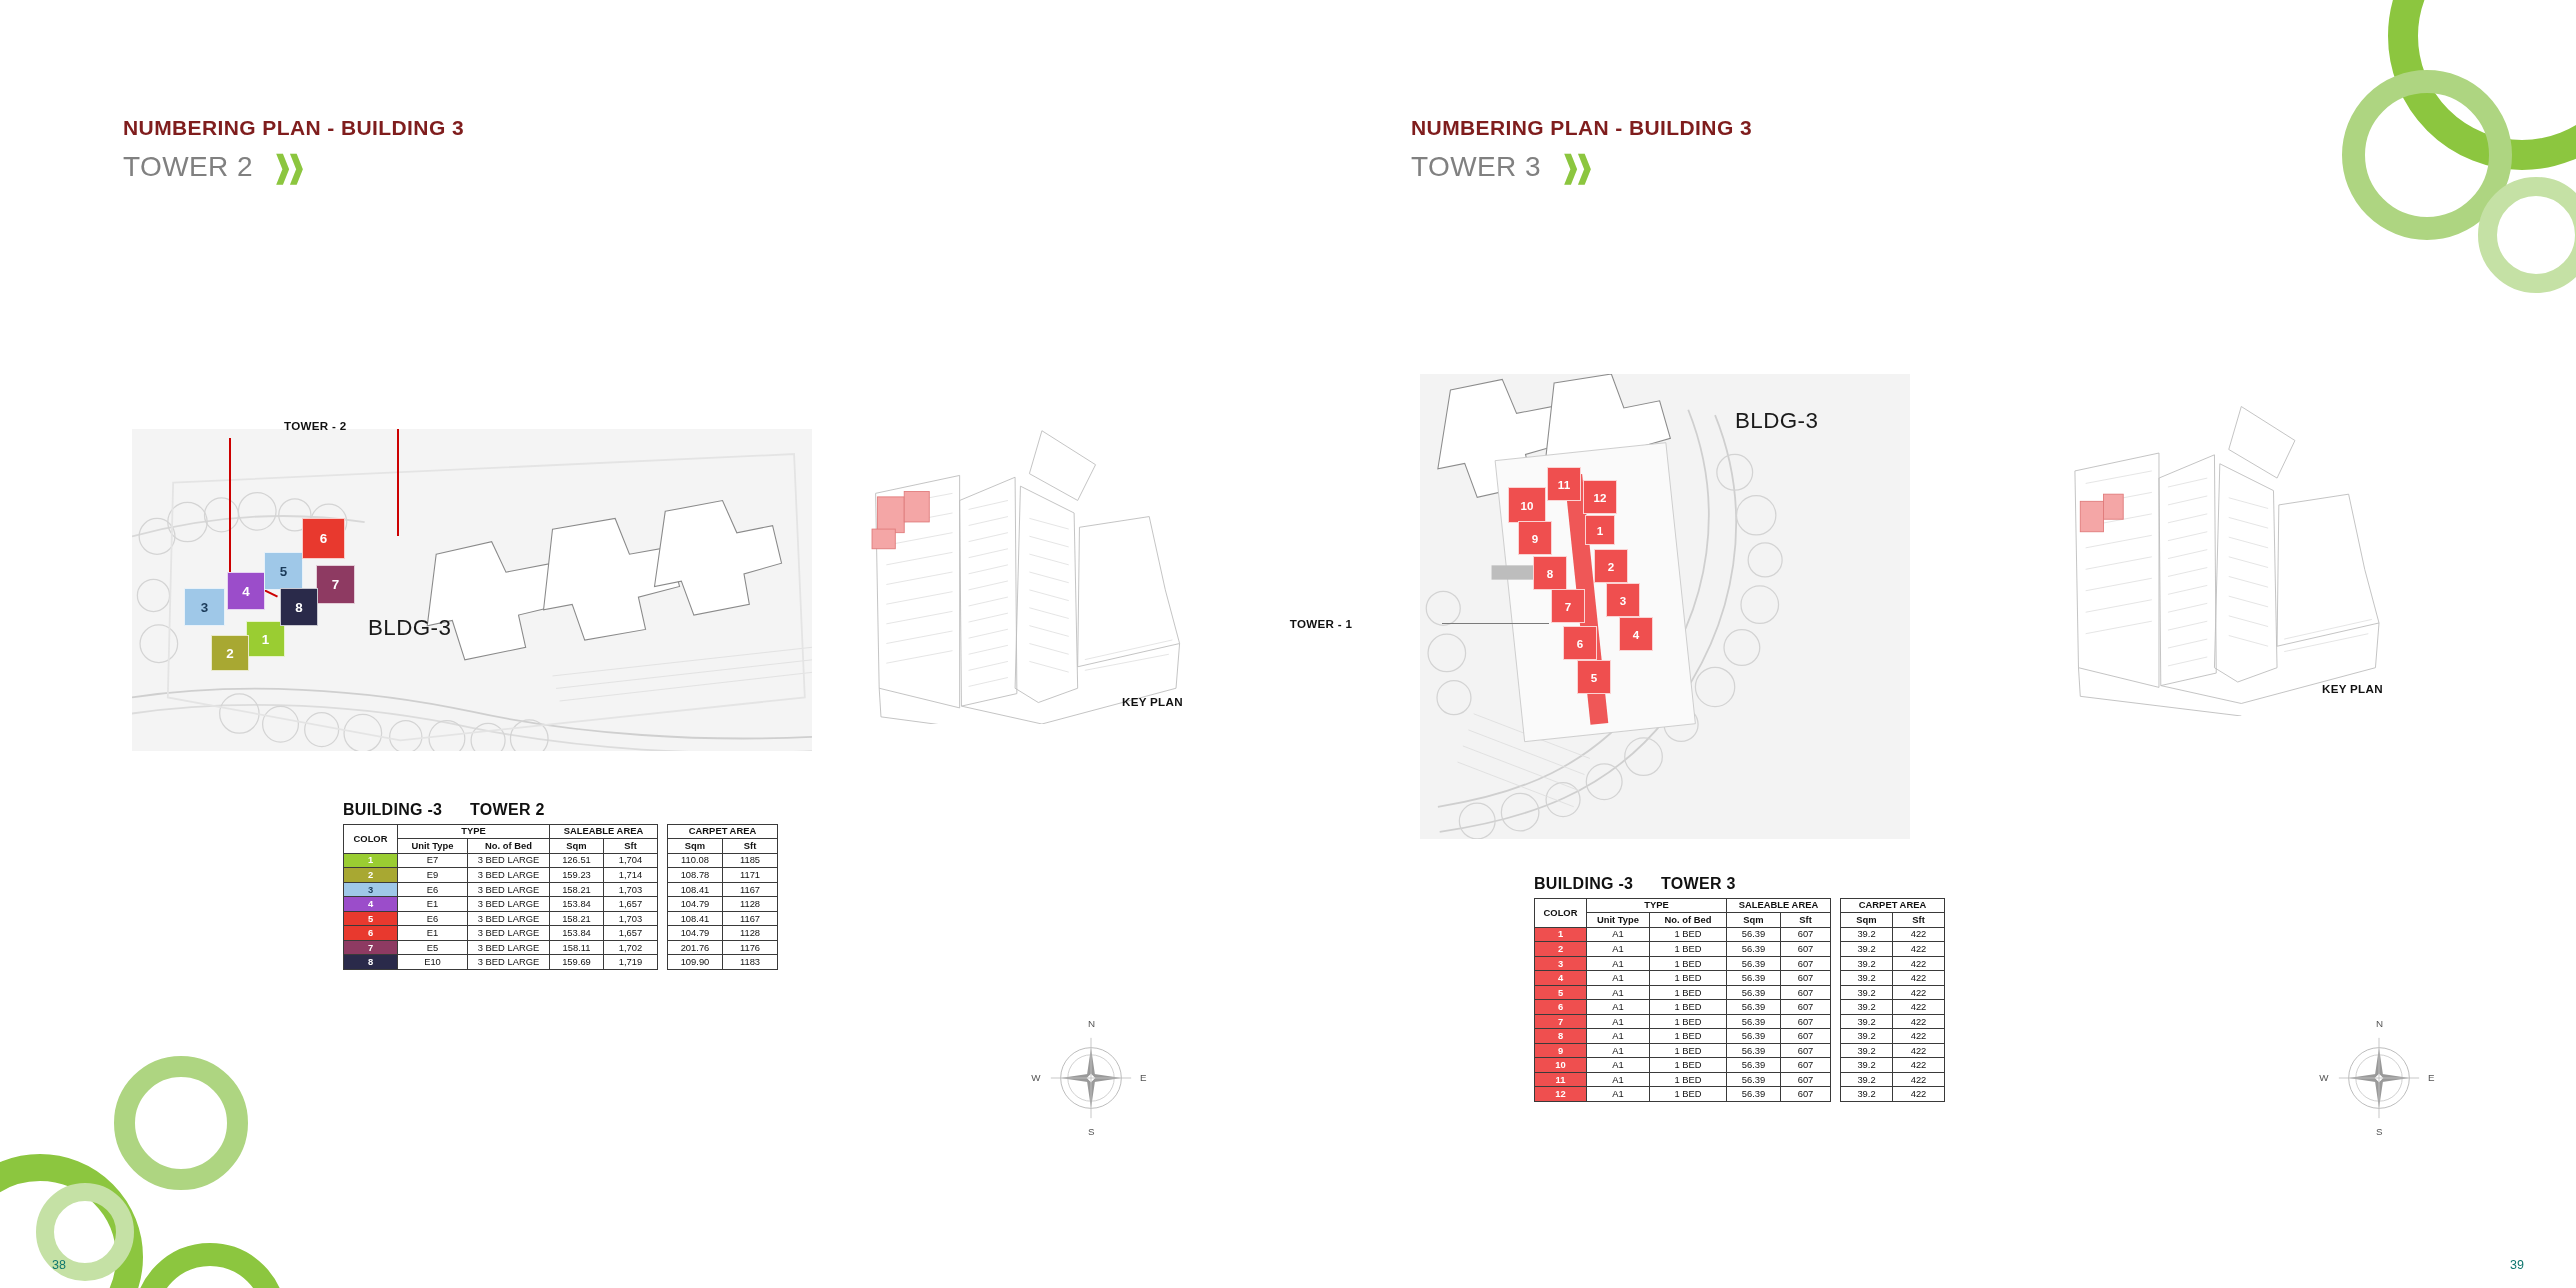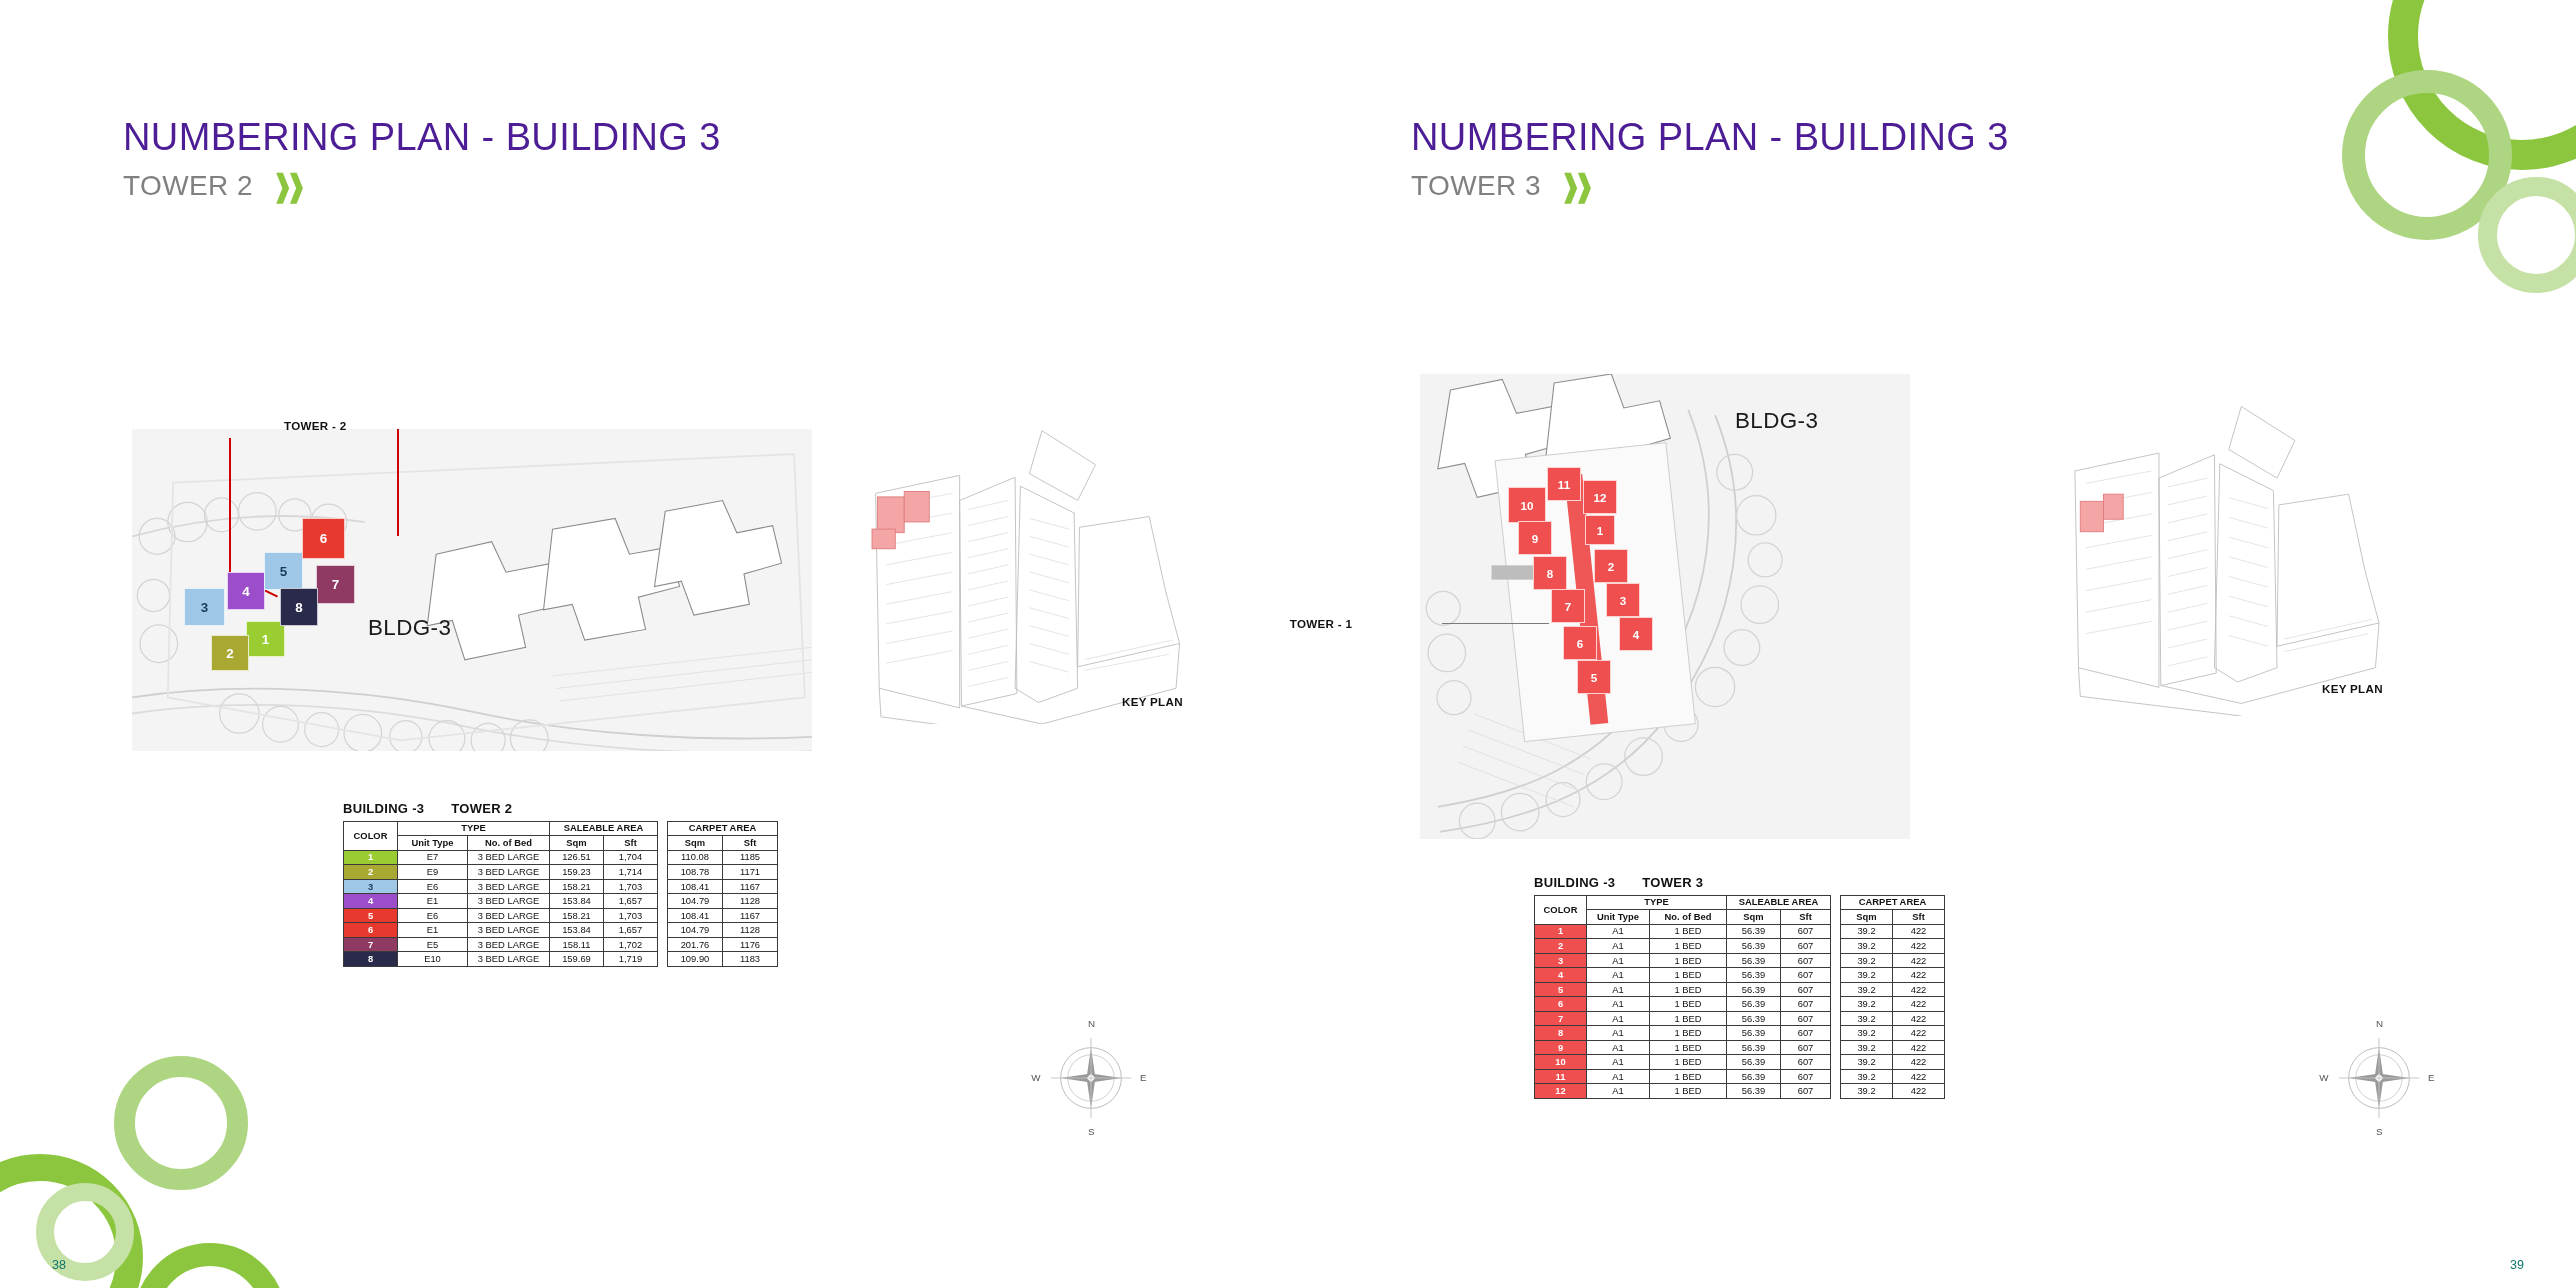--- a/index.html
+++ b/index.html
@@ -70,24 +70,24 @@
   .ring-bl-4 {
     width: 152px; height: 152px;
     left: 134px; bottom: -107px;
     border-width: 23px;
     border-color: #8cc63f;
   }
 
   
   .heading-block { position: absolute; }
   .h-title {
-    font-size: 38px;
+    font-size: 21px;
     letter-spacing: 0.4px;
-    color: #4c1d95;
-    font-weight: 400;
+    color: #7f1d1d;
+    font-weight: 700;
     white-space: nowrap;
   }
   .h-sub {
     font-size: 28px;
     letter-spacing: 0.4px;
     color: #808080;
     font-weight: 400;
     margin-top: 10.7px;
     display: flex;
     align-items: center;
@@ -149,21 +149,21 @@
     position: absolute;
     font-size: 11.6px;
     font-weight: 700;
     color: #111;
     letter-spacing: 0.3px;
   }
 
   
   .table-wrap { position: absolute; }
   .table-caption {
-    font-size: 13px;
+    font-size: 16px;
     font-weight: 700;
     color: #111;
     margin-bottom: 4.5px;
     letter-spacing: 0.3px;
   }
   .table-caption span { margin-right: 23px; }
   table {
     border-collapse: collapse;
     font-size: 9.4px;
     color: #111;

